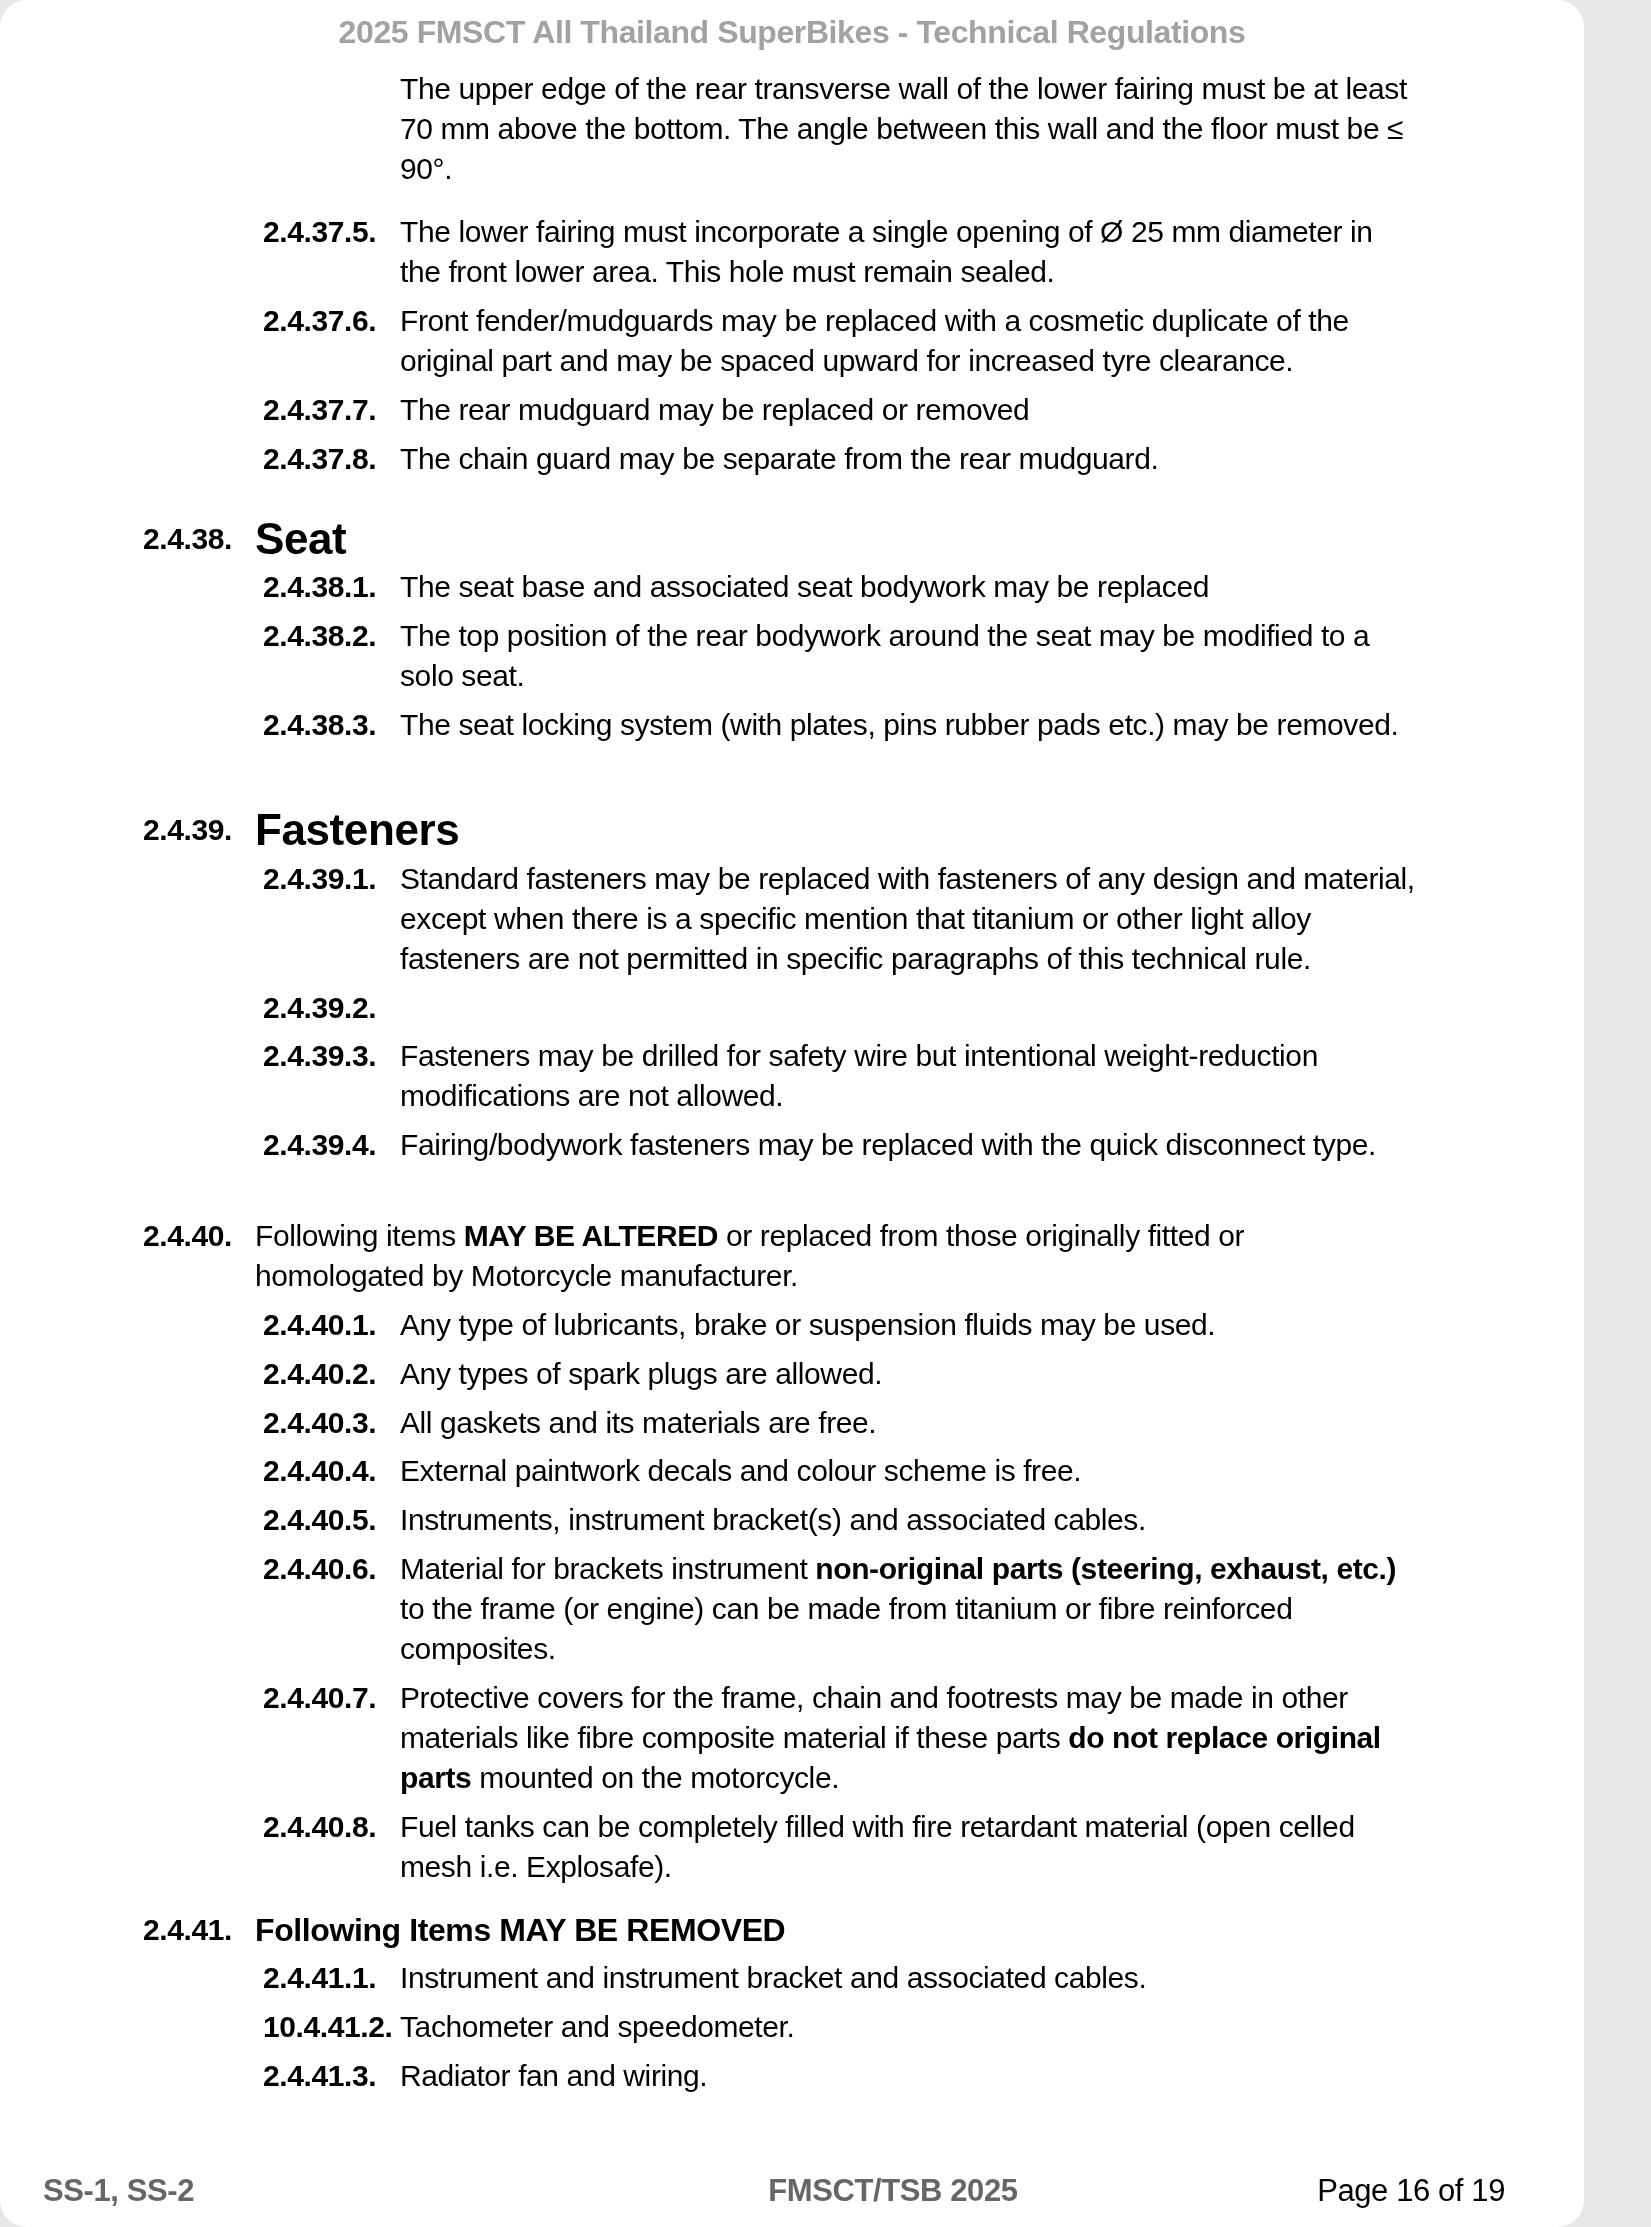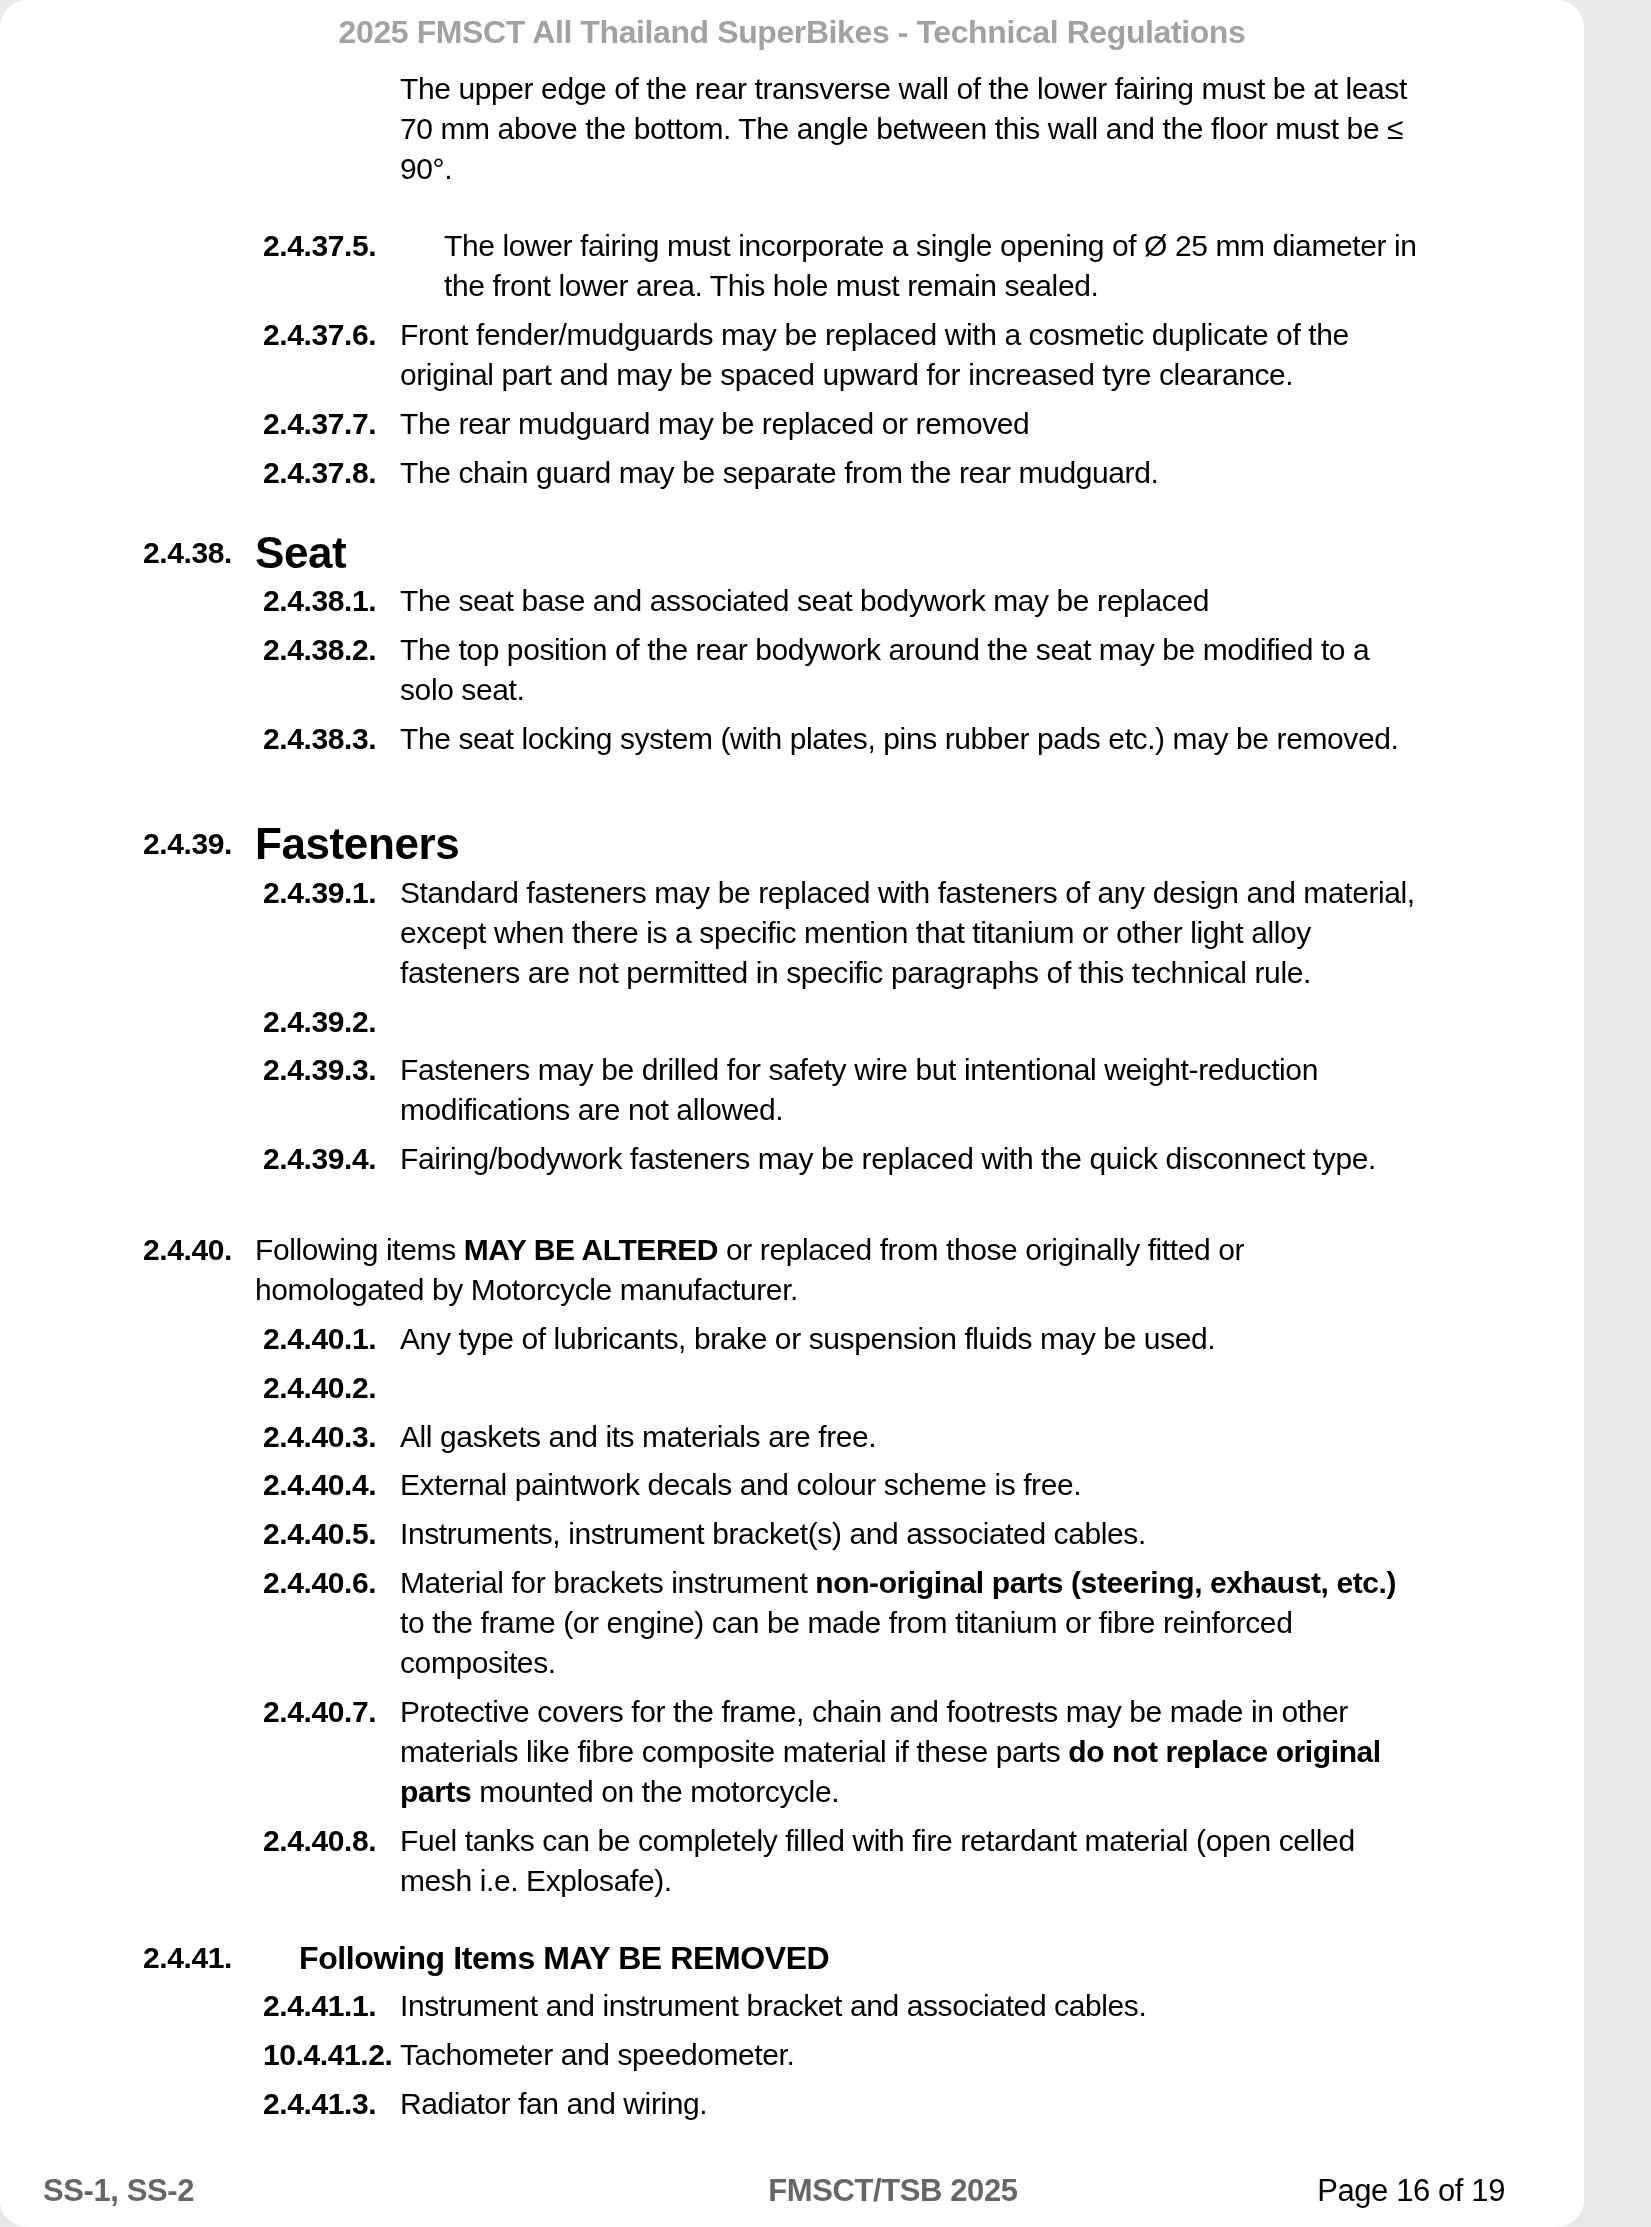--- a/index.html
+++ b/index.html
@@ -23,21 +23,21 @@
   }
   .content { padding-top:17.6px; }
   .row { display:flex; align-items:flex-start; margin-bottom:8.8px; }
   .num { font-weight:700; white-space:nowrap; flex:0 0 auto; }
   .l1 > .num { margin-left:143px; min-width:112px; }
   .l2 > .num { margin-left:263px; min-width:137px; }
   .txt { flex:1 1 auto; white-space:pre-line; padding-right:44px; }
   .cont { margin-left:400px; padding-right:44px; white-space:pre-line; }
   .h1 > .txt { font-weight:700; font-size:44px; }
   .b { font-weight:700; }
-  .gap-sm { margin-top:37px;gap:44px; }
+  .gap-sm { margin-top:23px; }
   .gap-md { margin-top:40px; }
   .gap-lg { margin-top:51px; }
   .gap-xl { margin-top:65px; }
   .footer {
     position:absolute;
     left:43px; right:79px; bottom:16px;
     display:flex; align-items:baseline;
     font-size:31px;
   }
   .footer-left  { flex:1; text-align:left;  font-weight:700; color:#666666; }
@@ -121,20 +121,21 @@
       <span class="num">2.4.40.</span>
       <span class="txt"><span>Following items </span><span class="b">MAY BE ALTERED</span><span> or replaced from those originally fitted or
 homologated by Motorcycle manufacturer.</span></span>
     </div>
     <div class="row l2">
       <span class="num">2.4.40.1.</span>
       <span class="txt">Any type of lubricants, brake or suspension fluids may be used.</span>
     </div>
     <div class="row l2">
       <span class="num">2.4.40.2.</span>
+      <span class="txt">Any types of spark plugs are allowed.</span>
     </div>
     <div class="row l2">
       <span class="num">2.4.40.3.</span>
       <span class="txt">All gaskets and its materials are free.</span>
     </div>
     <div class="row l2">
       <span class="num">2.4.40.4.</span>
       <span class="txt">External paintwork decals and colour scheme is free.</span>
     </div>
     <div class="row l2">

